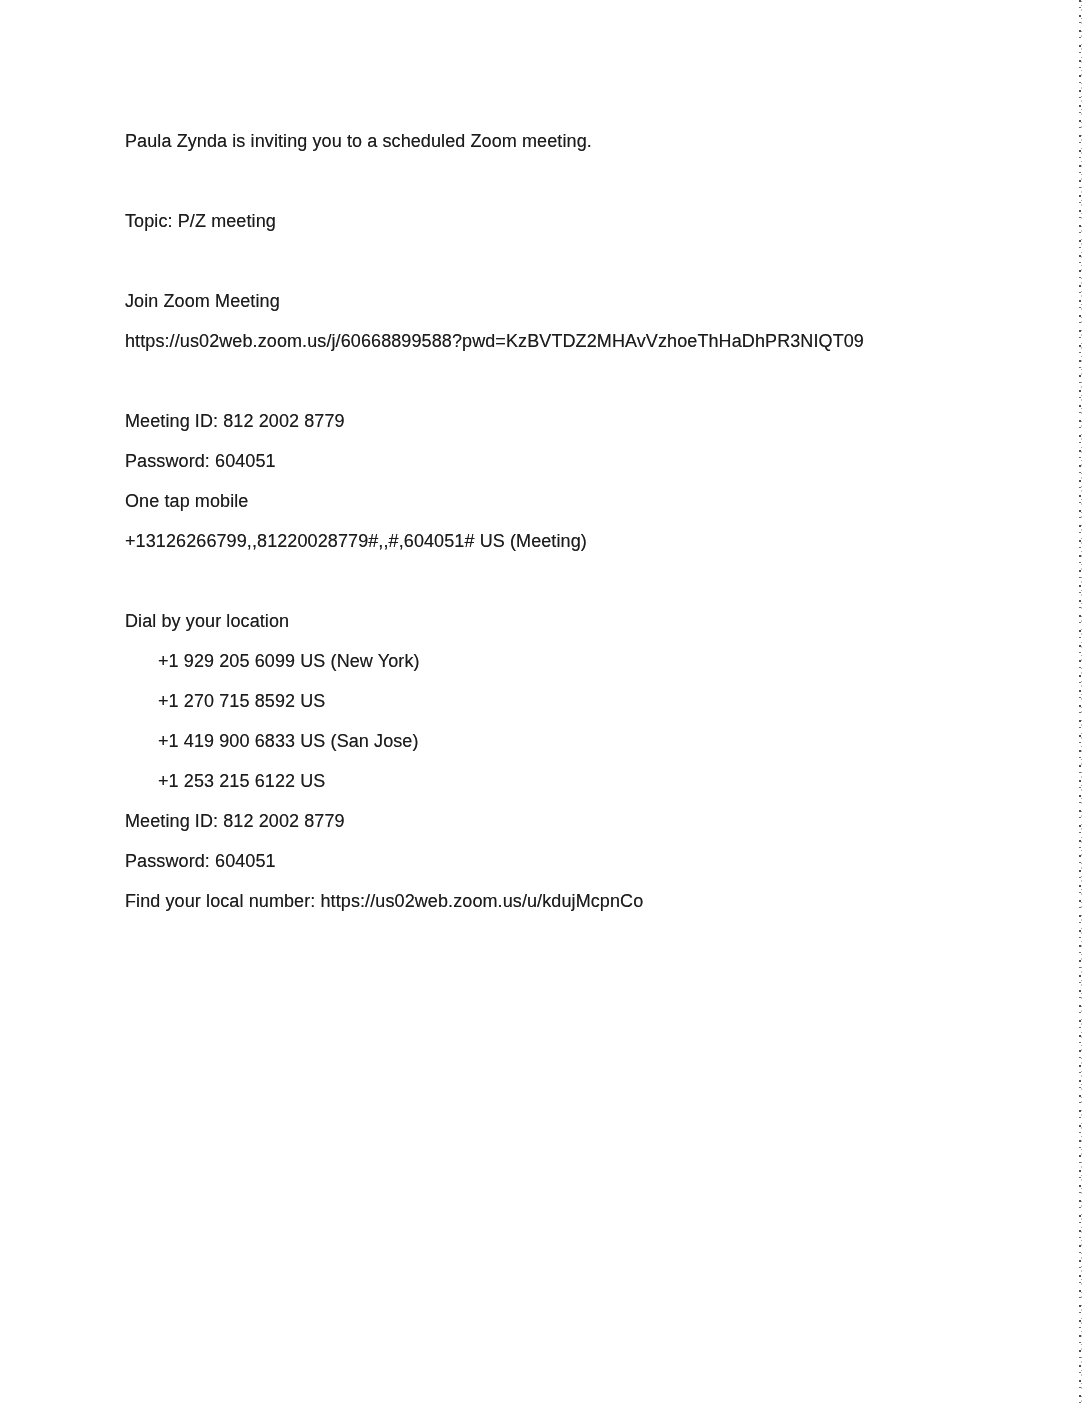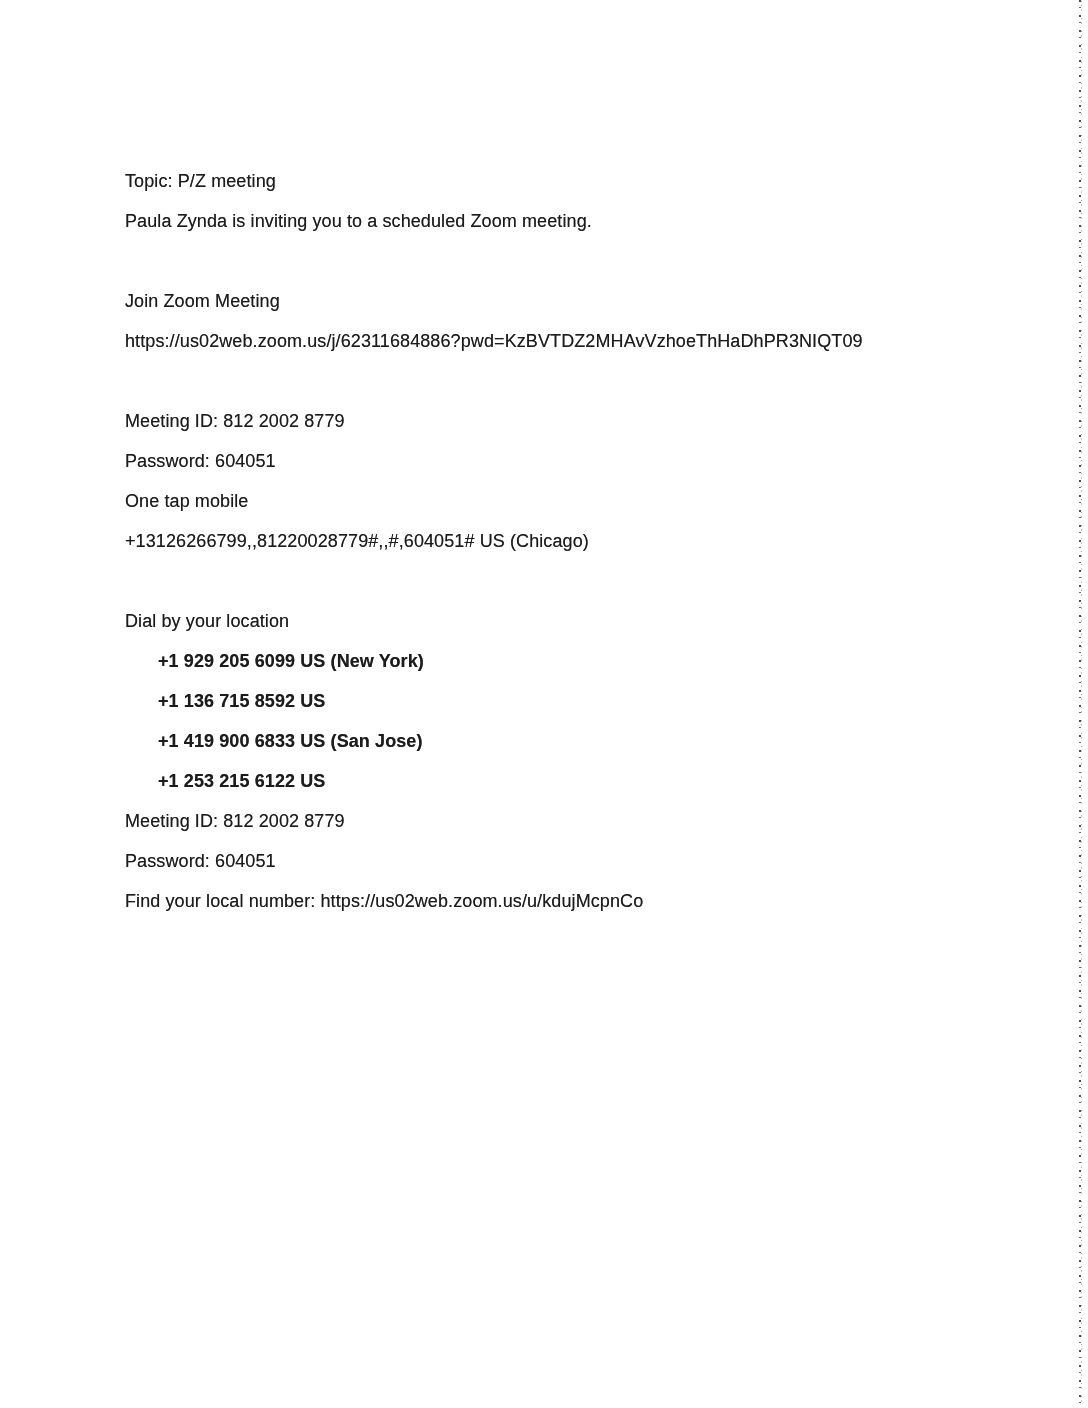--- a/index.html
+++ b/index.html
@@ -30,21 +30,20 @@
     color: #1c1c1c;
     letter-spacing: 0.1px;
     
     text-shadow: 0 0 0.6px rgba(40,40,40,0.65);
   }
   .gap {
     margin-top: 40px; 
   }
   .indent {
     padding-left: 33px;
-    font-weight: bold;
   }
   
   .edge-noise {
     position: absolute;
     top: 0;
     right: 6px;
     width: 4px;
     height: 1408px;
     background-image:
       repeating-linear-gradient(to bottom,
@@ -63,35 +62,35 @@
     opacity: 0.85;
   }
 </style>
 </head>
 <body>
 
 <div class="page">
 
   <div class="content">
 
+    <p class="line">Paula Zynda is inviting you to a scheduled Zoom meeting.</p>
+
     <p class="line gap">Topic: P/Z meeting</p>
 
-    <p class="line">Paula Zynda is inviting you to a scheduled Zoom meeting.</p>
-
     <p class="line gap">Join Zoom Meeting</p>
-    <p class="line">https://us02web.zoom.us/j/62311684886?pwd=KzBVTDZ2MHAvVzhoeThHaDhPR3NIQT09</p>
+    <p class="line">https://us02web.zoom.us/j/60668899588?pwd=KzBVTDZ2MHAvVzhoeThHaDhPR3NIQT09</p>
 
     <p class="line gap">Meeting ID: 812 2002 8779</p>
     <p class="line">Password: 604051</p>
     <p class="line">One tap mobile</p>
-    <p class="line">+13126266799,,81220028779#,,#,604051# US (Chicago)</p>
+    <p class="line">+13126266799,,81220028779#,,#,604051# US (Meeting)</p>
 
     <p class="line gap">Dial by your location</p>
     <p class="line indent">+1 929 205 6099 US (New York)</p>
-    <p class="line indent">+1 136 715 8592 US</p>
+    <p class="line indent">+1 270 715 8592 US</p>
     <p class="line indent">+1 419 900 6833 US (San Jose)</p>
     <p class="line indent">+1 253 215 6122 US</p>
 
     <p class="line">Meeting ID: 812 2002 8779</p>
     <p class="line">Password: 604051</p>
     <p class="line">Find your local number: https://us02web.zoom.us/u/kdujMcpnCo</p>
 
   </div>
 
   <div class="edge-noise"></div>

